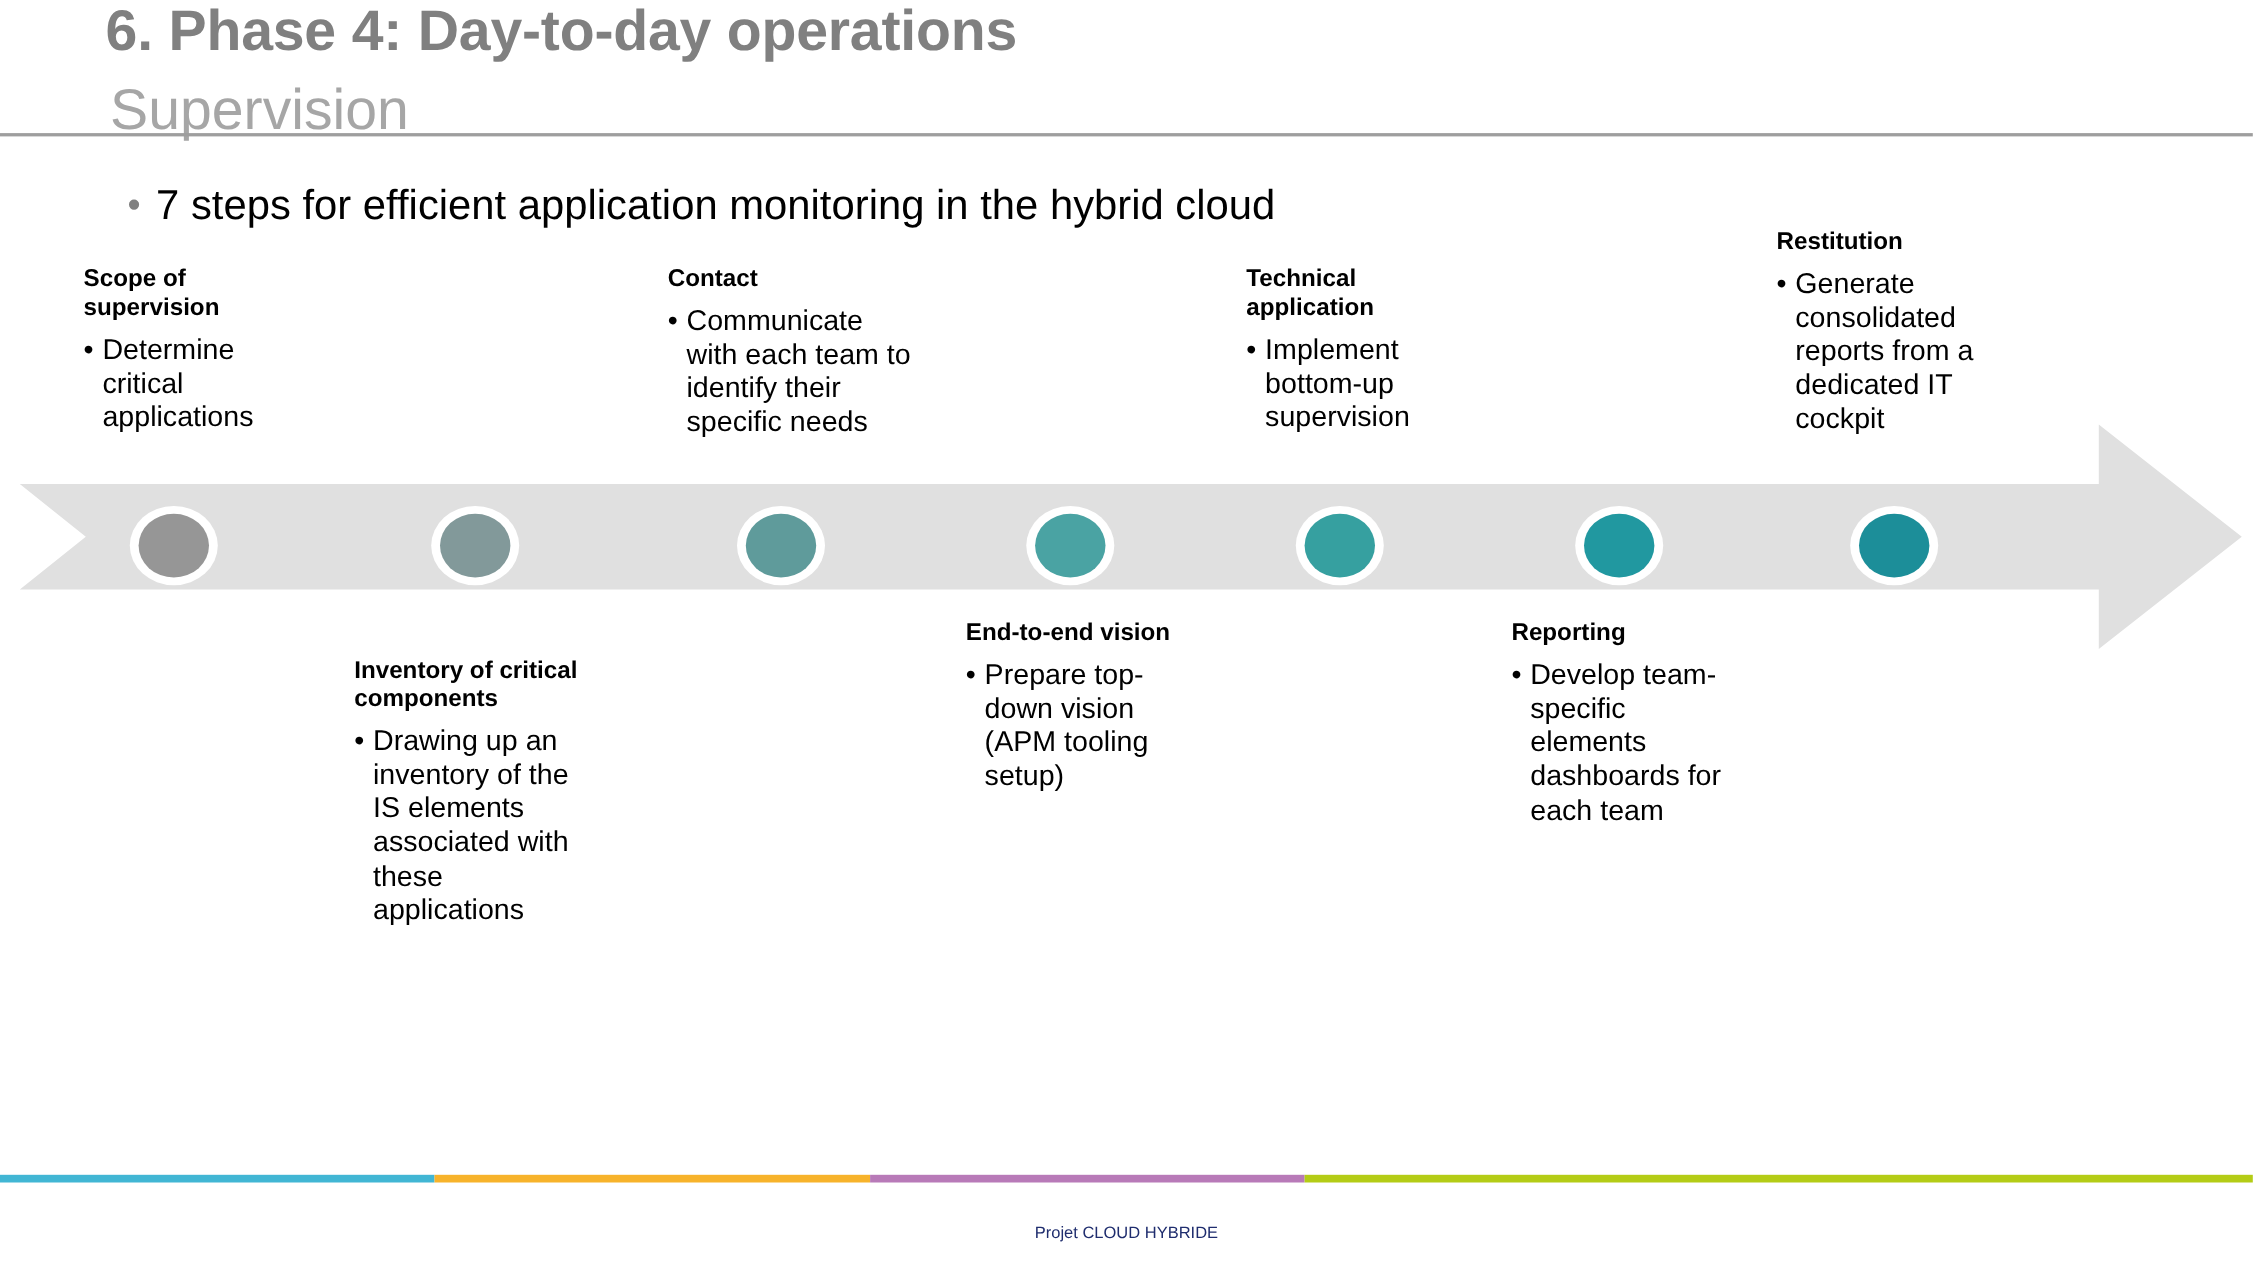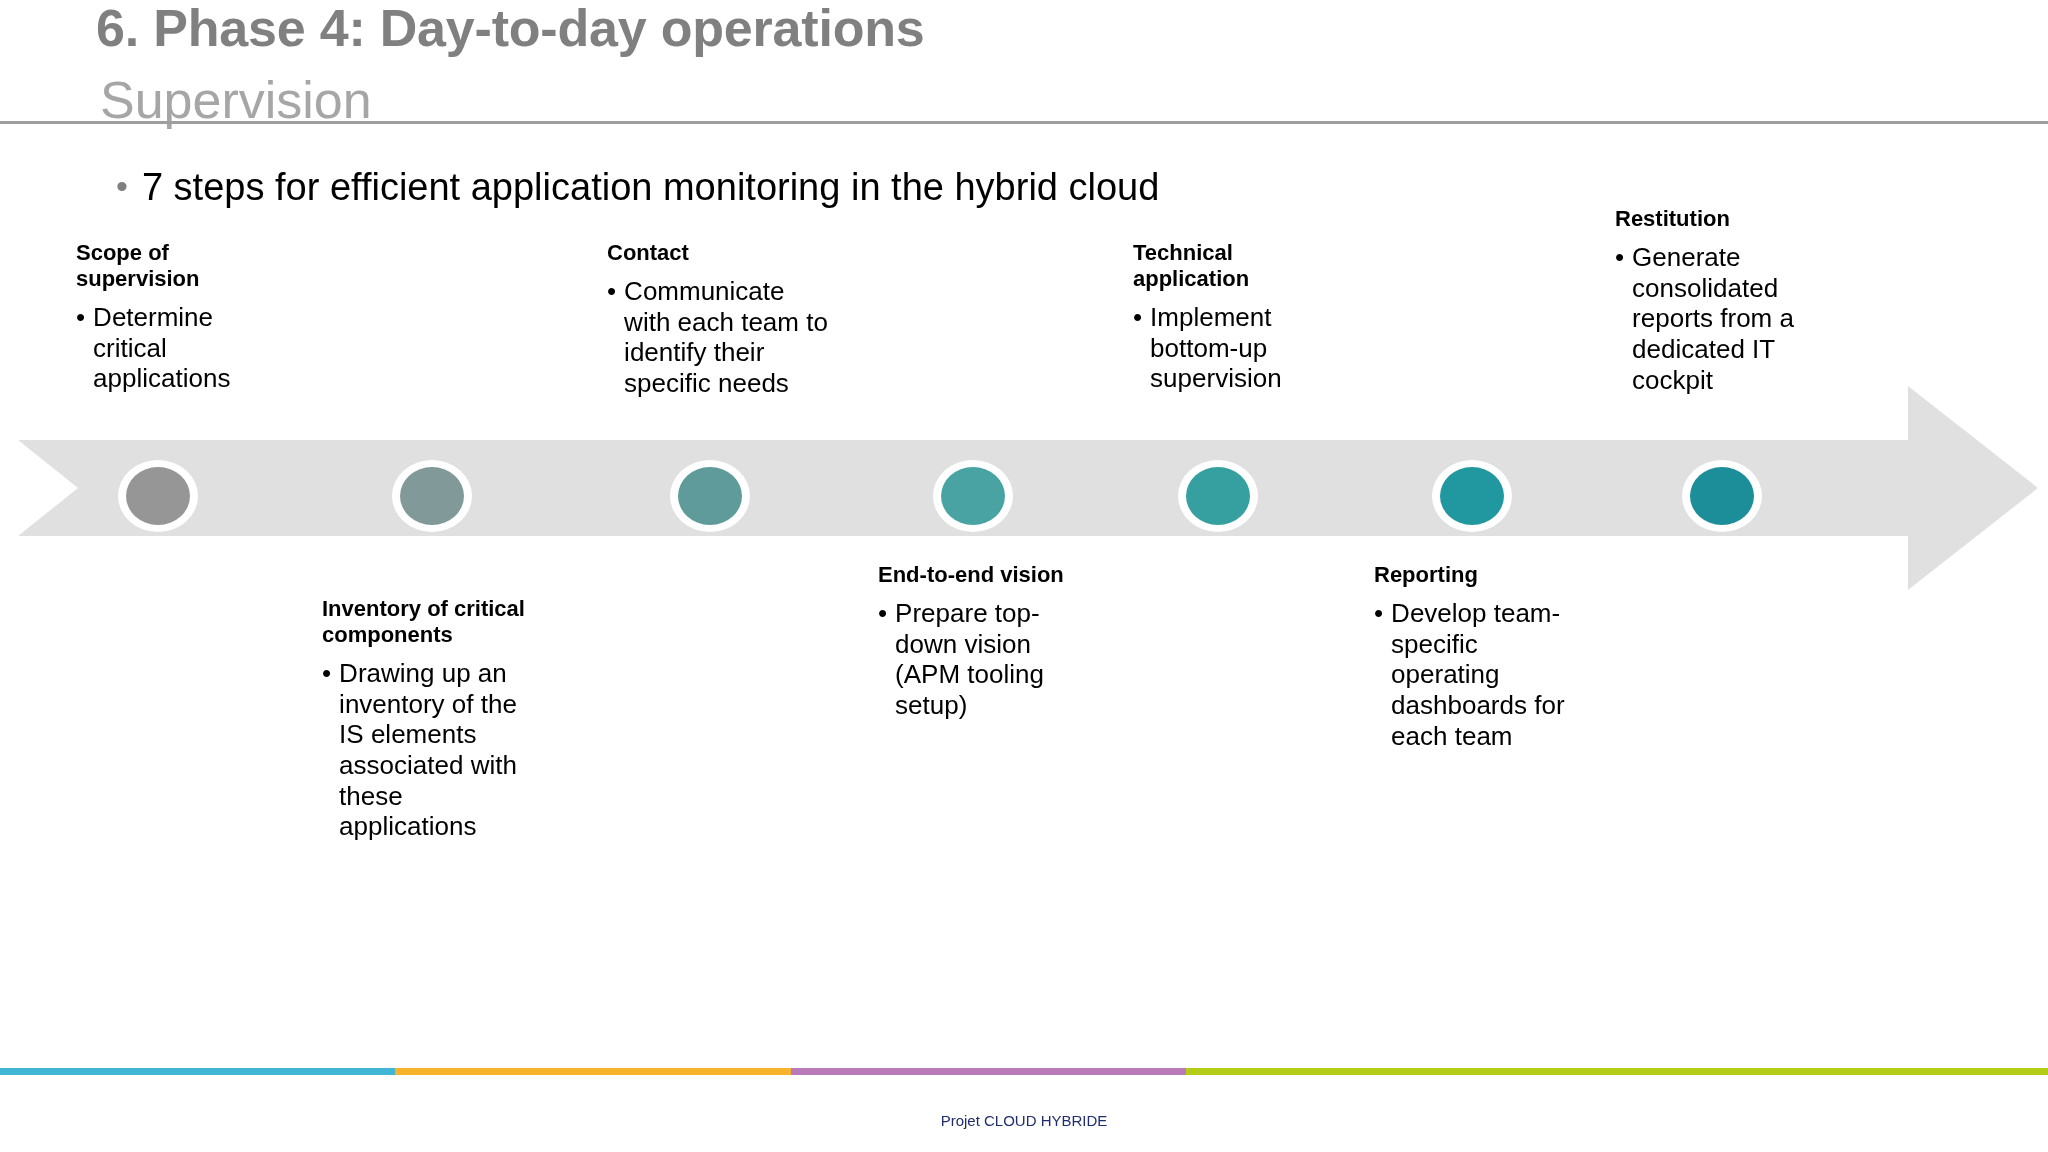--- a/index.html
+++ b/index.html
@@ -222,21 +222,21 @@
   <div class="step-bullet">
     <span class="b-dot">•</span>
     <span class="b-txt">Implement bottom-up supervision</span>
   </div>
 </div>
 
 <div class="step-block" style="left:1374px; top:562px; width:210px;">
   <div class="step-heading">Reporting</div>
   <div class="step-bullet">
     <span class="b-dot">•</span>
-    <span class="b-txt">Develop team-specific operating dashboards for each team</span>
+    <span class="b-txt">Develop team-specific elements dashboards for each team</span>
   </div>
 </div>
 
 <div class="step-block" style="left:1615px; top:206px; width:212px;">
   <div class="step-heading">Restitution</div>
   <div class="step-bullet">
     <span class="b-dot">•</span>
     <span class="b-txt">Generate consolidated reports from a dedicated IT cockpit</span>
   </div>
 </div>

